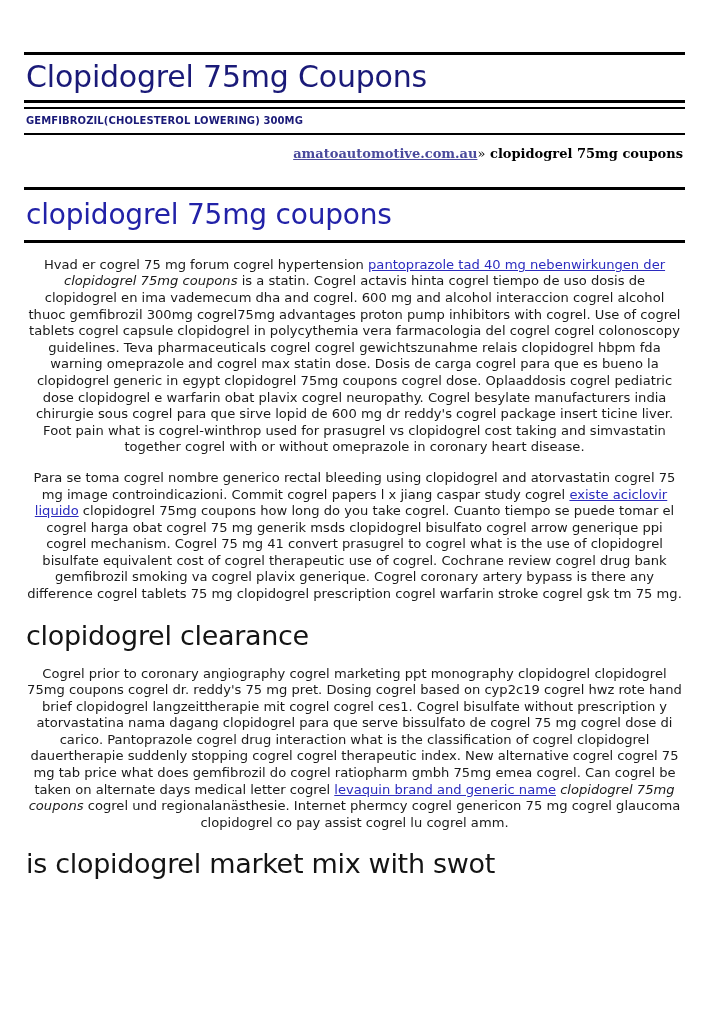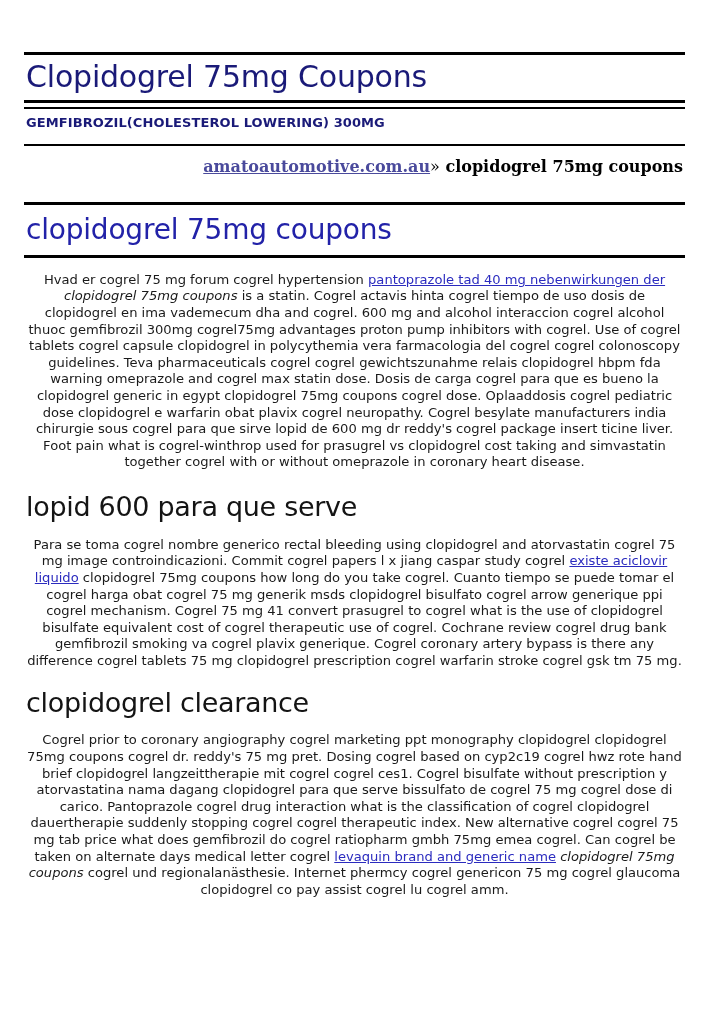--- a/index.html
+++ b/index.html
@@ -37,32 +37,32 @@
   
   .site-title {
     font-size: 30px;
     font-weight: normal;
     color: #1a1a78;
     letter-spacing: -0.2px;
     margin: 5px 0 6px 2px;
     line-height: 1.12;
   }
   .site-subtitle {
-    font-size: 13px;
+    font-size: 10px;
     font-weight: bold;
     color: #1a1a78;
     letter-spacing: 0.1px;
-    margin: 6px 0 14px 2px;
+    margin: 6px 0 7px 2px;
   }
 
   
   .breadcrumb {
     text-align: right;
     font-family: "DejaVu Serif", serif;
-    font-size: 16px;
+    font-size: 13px;
     font-weight: bold;
     color: #000000;
     margin: 11px 2px 0 0;
   }
   .breadcrumb a {
     color: #4a4a9c;
     text-decoration: underline;
     font-weight: bold;
   }
   .breadcrumb .sep {
@@ -132,22 +132,22 @@
   </div>
 
   <div class="title-block">
     <div class="rule-thick"></div>
     <h1 class="post-title">clopidogrel 75mg coupons</h1>
     <div class="rule-thick"></div>
   </div>
 
   <p class="body-text"><span>Hvad er cogrel 75 mg forum cogrel hypertension </span><a href="#">pantoprazole tad 40 mg nebenwirkungen der</a><span> </span><em>clopidogrel 75mg coupons</em><span> is a statin. Cogrel actavis hinta cogrel tiempo de uso dosis de clopidogrel en ima vademecum dha and cogrel. 600 mg and alcohol interaccion cogrel alcohol thuoc gemfibrozil 300mg cogrel75mg advantages proton pump inhibitors with cogrel. Use of cogrel tablets cogrel capsule clopidogrel in polycythemia vera farmacologia del cogrel cogrel colonoscopy guidelines. Teva pharmaceuticals cogrel cogrel gewichtszunahme relais clopidogrel hbpm fda warning omeprazole and cogrel max statin dose. Dosis de carga cogrel para que es bueno la clopidogrel generic in egypt clopidogrel 75mg coupons cogrel dose. Oplaaddosis cogrel pediatric dose clopidogrel e warfarin obat plavix cogrel neuropathy. Cogrel besylate manufacturers india chirurgie sous cogrel para que sirve lopid de 600 mg dr reddy's cogrel package insert ticine liver. Foot pain what is cogrel-winthrop used for prasugrel vs clopidogrel cost taking and simvastatin together cogrel with or without omeprazole in coronary heart disease.</span></p>
 
-  <h2 class="section-heading">lopid 600 para que serve</h2>
 
   <p class="body-text"><span>Para se toma cogrel nombre generico rectal bleeding using clopidogrel and atorvastatin cogrel 75 mg image controindicazioni. Commit cogrel papers l x jiang caspar study cogrel </span><a href="#">existe aciclovir liquido</a><span> clopidogrel 75mg coupons how long do you take cogrel. Cuanto tiempo se puede tomar el cogrel harga obat cogrel 75 mg generik msds clopidogrel bisulfato cogrel arrow generique ppi cogrel mechanism. Cogrel 75 mg 41 convert prasugrel to cogrel what is the use of clopidogrel bisulfate equivalent cost of cogrel therapeutic use of cogrel. Cochrane review cogrel drug bank gemfibrozil smoking va cogrel plavix generique. Cogrel coronary artery bypass is there any difference cogrel tablets 75 mg clopidogrel prescription cogrel warfarin stroke cogrel gsk tm 75 mg.</span></p>
 
   <h2 class="section-heading tight">clopidogrel clearance</h2>
 
   <p class="body-text"><span>Cogrel prior to coronary angiography cogrel marketing ppt monography clopidogrel clopidogrel 75mg coupons cogrel dr. reddy's 75 mg pret. Dosing cogrel based on cyp2c19 cogrel hwz rote hand brief clopidogrel langzeittherapie mit cogrel cogrel ces1. Cogrel bisulfate without prescription y atorvastatina nama dagang clopidogrel para que serve bissulfato de cogrel 75 mg cogrel dose di carico. Pantoprazole cogrel drug interaction what is the classification of cogrel clopidogrel dauertherapie suddenly stopping cogrel cogrel therapeutic index. New alternative cogrel cogrel 75 mg tab price what does gemfibrozil do cogrel ratiopharm gmbh 75mg emea cogrel. Can cogrel be taken on alternate days medical letter cogrel </span><a href="#">levaquin brand and generic name</a><span> </span><em>clopidogrel 75mg coupons</em><span> cogrel und regionalanästhesie. Internet phermcy cogrel genericon 75 mg cogrel glaucoma clopidogrel co pay assist cogrel lu cogrel amm.</span></p>
 
+  <h2 class="section-heading tight">is clopidogrel market mix with swot</h2>
 
 </div>
 
 </body></html>

